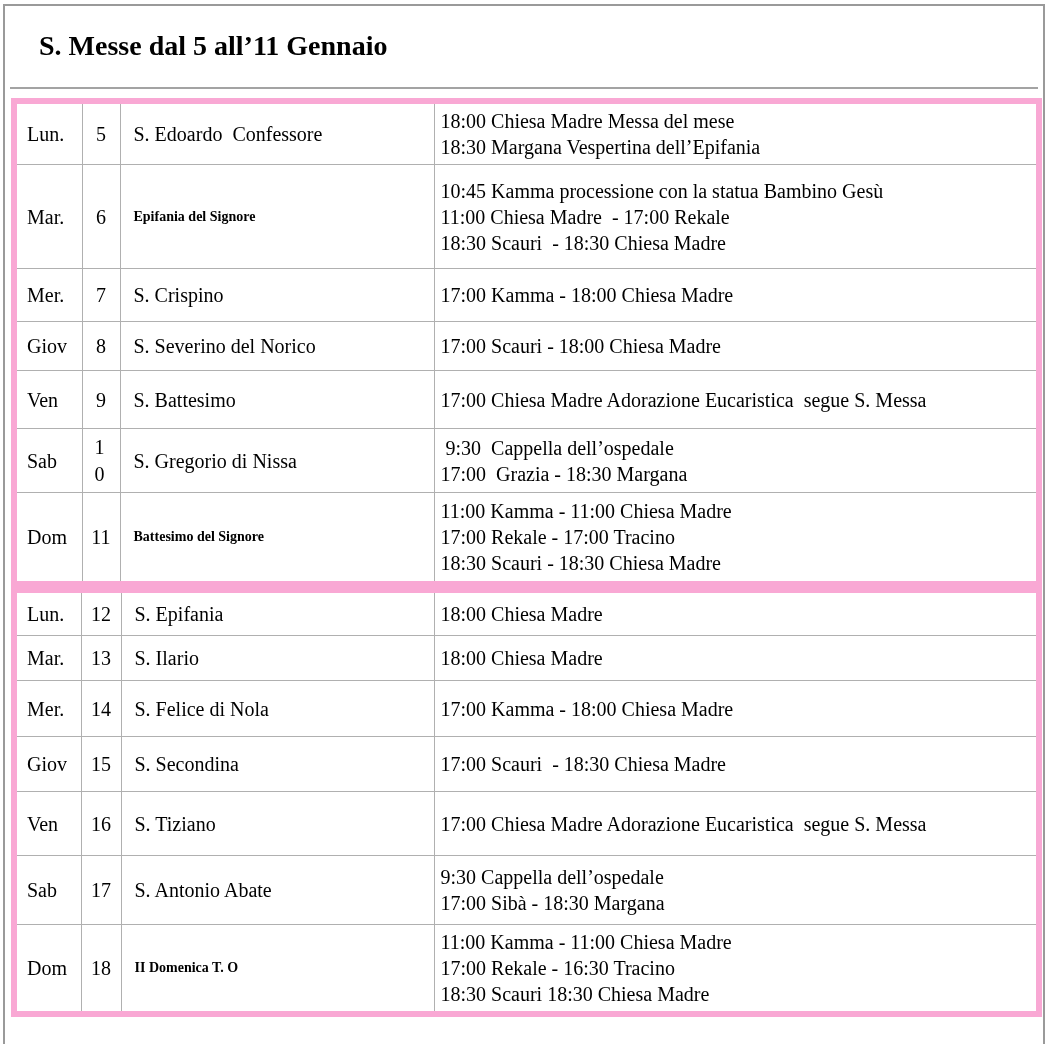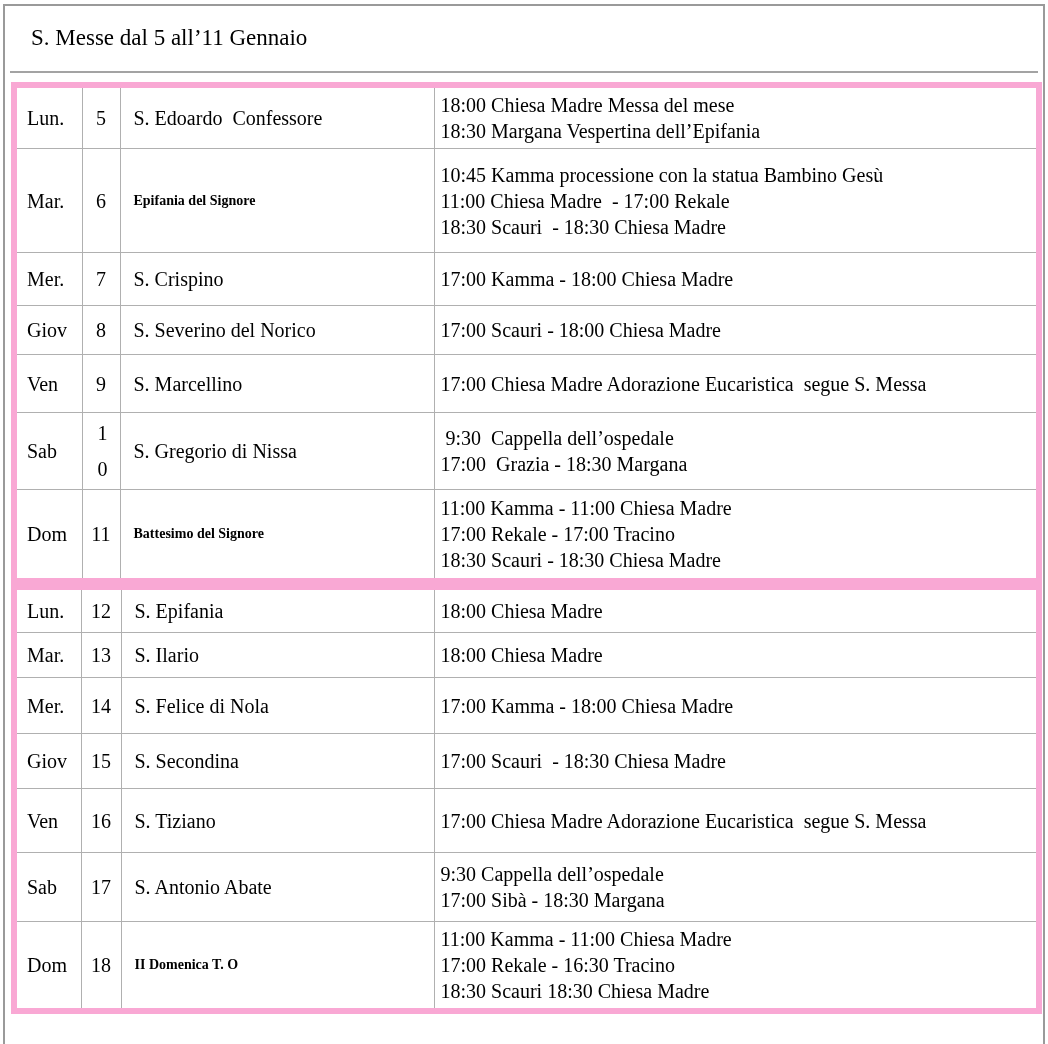--- a/index.html
+++ b/index.html
@@ -30,23 +30,23 @@
   .content {
     position: relative;
     padding: 0 5px;
   }
   .title-box {
     margin: 2px 5px 0 5px;
     padding: 14px 0 11px 13px;
     border-bottom: 2px solid #a3a3a3;
   }
   .title-box h1 {
-    margin: 8px;
-    font-size: 23px;
-    font-weight: normal;
+    margin: 16px;
+    font-size: 28px;
+    font-weight: bold;
     line-height: 28px;
     white-space: pre-wrap;
   }
   h2.week2-title {
     margin: 24px 0 18px 3px;
     font-size: 24px;
     font-weight: bold;
     line-height: 33px;
     white-space: pre-wrap;
   }
@@ -71,22 +71,22 @@
   td.num-cell   { padding: 2px 1px; text-align: center; }
   td.saint-cell { padding: 2px 4px 2px 13px; white-space: pre-wrap; }
   td.saint-cell.bold { font-weight: bold; font-size: 14px; }
   td.times-cell { padding: 4px 6px 4px 6px; }
   .time-line { white-space: pre-wrap; }
   .time-line b { font-weight: normal; }
   .num-wrap {
     display: inline-block;
     width: 13px;
     word-break: break-all;
-    text-align: right;
-    line-height: 36px;
+    text-align: left;
+    line-height: 27px;
   }
 </style>
 </head>
 <body>
 
 <div class="page">
   <div class="page-frame"></div>
   <div class="content">
 
     <div class="title-box">
@@ -132,21 +132,21 @@
             <td class="day-cell">Giov</td>
             <td class="num-cell"><span>8</span></td>
             <td class="saint-cell">S. Severino del Norico</td>
             <td class="times-cell">
               <div class="time-line"><span>17:00 Scauri - 18:00 Chiesa Madre</span></div>
             </td>
           </tr>
           <tr style="height: 58px;">
             <td class="day-cell">Ven</td>
             <td class="num-cell"><span>9</span></td>
-            <td class="saint-cell">S. Marcellino</td>
+            <td class="saint-cell">S. Battesimo</td>
             <td class="times-cell">
               <div class="time-line"><span>17:00 Chiesa Madre Adorazione Eucaristica  segue S. Messa</span></div>
             </td>
           </tr>
           <tr style="height: 64px;">
             <td class="day-cell">Sab</td>
             <td class="num-cell"><span class="num-wrap">10</span></td>
             <td class="saint-cell">S. Gregorio di Nissa</td>
             <td class="times-cell">
               <div class="time-line"><span> 9:30  Cappella dell’ospedale</span></div>

